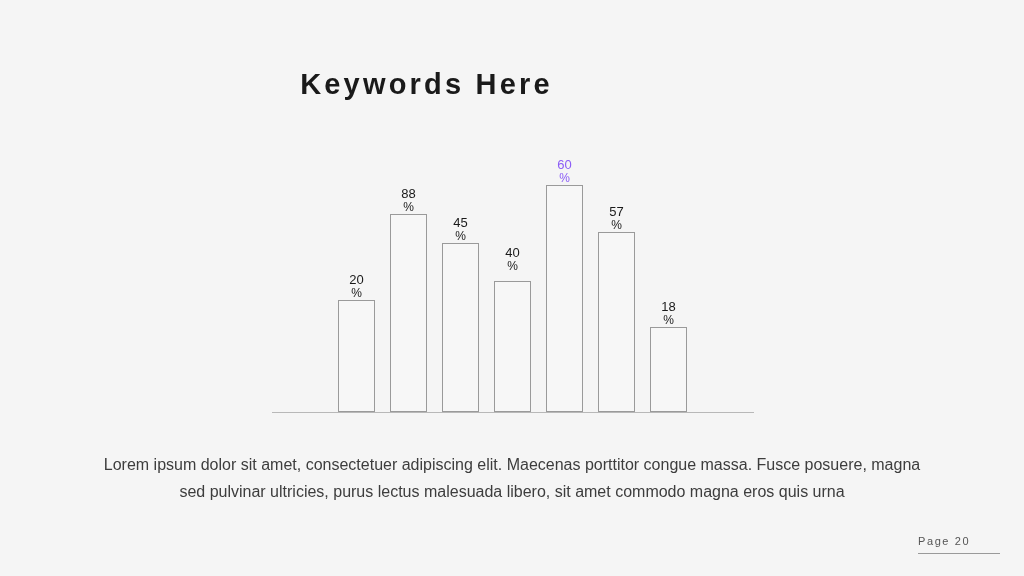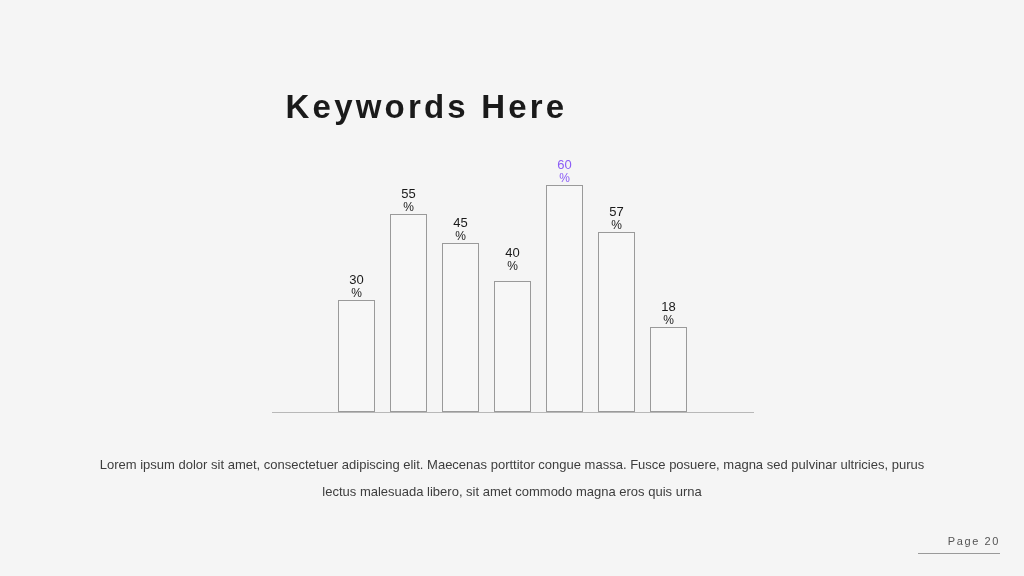--- a/index.html
+++ b/index.html
@@ -17,25 +17,25 @@
   }
 
   .slide {
     position: absolute;
     inset: 0;
   }
 
   
   .title {
     position: absolute;
-    top: 88px;
+    top: 68px;
     left: 0;
     width: 853px;
     text-align: center;
-    font-size: 33px;
+    font-size: 29px;
     font-weight: bold;
     letter-spacing: 3.2px;
     color: #1a1a1a;
   }
 
   
   .chart-area {
     position: absolute;
     left: 272px;
     top: 150px;
@@ -91,31 +91,31 @@
     background: #b8b8b8;
   }
 
   
   .caption {
     position: absolute;
     left: 98px;
     top: 451px;
     width: 828px;
     text-align: center;
-    font-size: 13px;
+    font-size: 16px;
     line-height: 27px;
     color: #3d3d3d;
   }
 
   
   .page-number-wrap {
     position: absolute;
     right: 24px;
     bottom: 22px;
-    text-align: right;
+    text-align: left;
   }
   .page-number {
     font-size: 11px;
     letter-spacing: 1.6px;
     color: #555;
   }
   .page-rule {
     margin-top: 6px;
     width: 82px;
     height: 1px;
@@ -129,29 +129,29 @@
 <div class="slide">
 
   <div class="title">Keywords Here</div>
 
   <div class="chart-area">
     <div class="bars">
 
       <div class="bar-slot" style="left:66px;">
         <div class="bar" style="height:112px;"></div>
         <div class="bar-label" style="bottom:112px;">
-          <span>30</span>
+          <span>20</span>
           <span class="pct">%</span>
         </div>
       </div>
 
       <div class="bar-slot" style="left:118px;">
         <div class="bar" style="height:198px;"></div>
         <div class="bar-label" style="bottom:198px;">
-          <span>55</span>
+          <span>88</span>
           <span class="pct">%</span>
         </div>
       </div>
 
       <div class="bar-slot" style="left:170px;">
         <div class="bar" style="height:169px;"></div>
         <div class="bar-label" style="bottom:169px;">
           <span>45</span>
           <span class="pct">%</span>
         </div>

